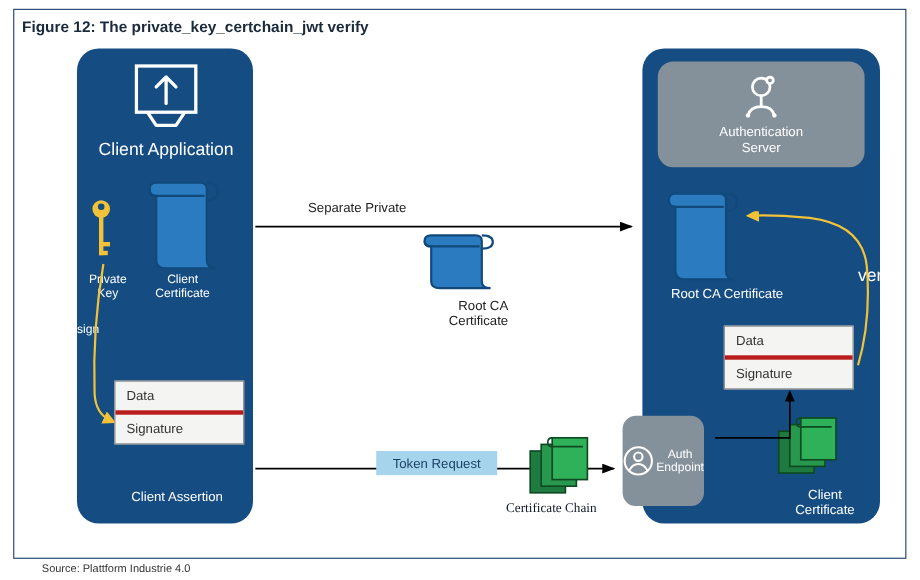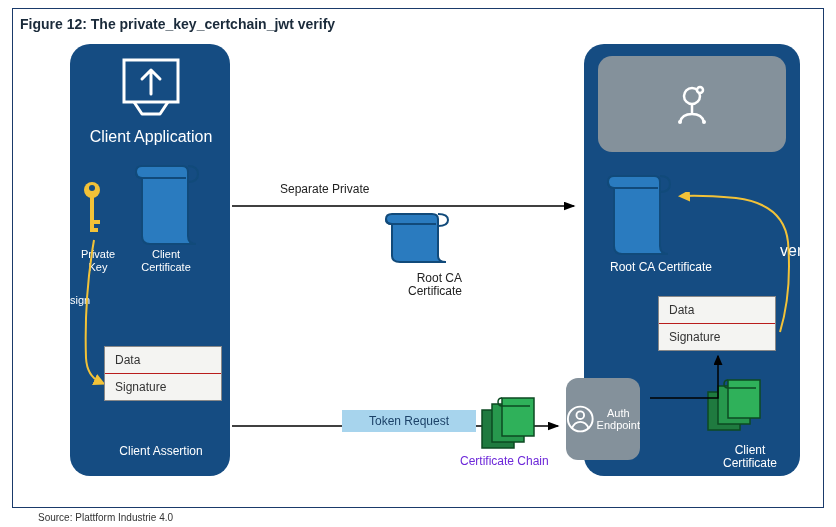--- a/index.html
+++ b/index.html
@@ -16,34 +16,34 @@
   .key-icon { position: absolute; left: 80px; top: 180px; width: 24px; height: 60px; }
   .pk-label { position: absolute; left: 74px; top: 248px; color: #fff; font-size: 11px; width: 48px; text-align: center; line-height: 13px; }
   
   .client-cert-scroll { position: absolute; left: 128px; top: 156px; width: 78px; height: 92px; }
   .cc-label { position: absolute; left: 126px; top: 248px; color: #fff; font-size: 11px; width: 80px; text-align: center; line-height: 13px; }
   
   .sign-label { position: absolute; left: 70px; top: 294px; color: #fff; font-size: 11px; }
   .sign-arrow { position: absolute; left: 82px; top: 238px; pointer-events: none; }
   
   .ca-box { position: absolute; left: 104px; top: 346px; width: 118px; border: 1px solid #888; background: #f4f4f2; }
-  .ca-cell { padding: 6px 10px; font-size: 12px; color: #333; border-bottom: 1px solid #b91c1c; }
+  .ca-cell { padding: 6px 10px; font-size: 12px; color: #333; border-bottom: 4px solid #b91c1c; }
   .ca-cell:last-child { border: none; }
   .ca-label { position: absolute; left: 96px; top: 444px; color: #fff; font-size: 12px; width: 130px; text-align: center; }
   
   
   .sep-label { position: absolute; left: 280px; top: 182px; font-size: 12px; color: #222; }
   .sep-arrow { position: absolute; left: 232px; top: 200px; }
   .rootca-mid { position: absolute; left: 378px; top: 206px; width: 78px; height: 60px; }
   .rootca-mid-label { position: absolute; left: 372px; top: 272px; font-size: 12px; color: #222; width: 90px; text-align: right; line-height: 13px; }
   
   .token-arrow-line { position: absolute; left: 232px; top: 420px; }
-  .token-req { position: absolute; left: 342px; top: 410px; width: 134px; height: 22px; background: #a7d4ed; color: #1c4268; font-size: 12px; display: flex; align-items: center; justify-content: center; text-align: right; }
+  .token-req { position: absolute; left: 342px; top: 410px; width: 110px; height: 22px; background: #a7d4ed; color: #1c4268; font-size: 12px; display: flex; align-items: center; justify-content: center; text-align: right; }
   .cert-chain { position: absolute; left: 480px; top: 396px; }
-  .cert-chain-label { position: absolute; left: 460px; top: 454px; font-size: 12px; color: #6d28d9; }
+  .cert-chain-label { position: absolute; left: 460px; top: 454px; font-size: 12px; color: #0f172a; font-family: Liberation Serif, serif; }
   
   
   .right-panel { position: absolute; left: 584px; top: 44px; width: 216px; height: 432px; background: #154c82; border-radius: 20px; }
   .auth-server-box { position: absolute; left: 598px; top: 56px; width: 188px; height: 96px; background: #84919b; border-radius: 14px; display: flex; flex-direction: column; align-items: center; justify-content: center; color: #fff; font-size: 12px; gap: 6px; }
   
   .rootca-right { position: absolute; left: 600px; top: 166px; width: 78px; height: 92px; }
   .rootca-right-label { position: absolute; left: 596px; top: 260px; color: #fff; font-size: 12px; width: 130px; text-align: center; }
   .verify-label { position: absolute; left: 744px; top: 242px; color: #fff; font-size: 16px; margin-left: 36px; }
   .verify-arrow { position: absolute; left: 672px; top: 192px; pointer-events: none; }
   
@@ -147,20 +147,22 @@
 <div class="right-panel"></div>
 
 <div class="auth-server-box">
   <svg width="44" height="40" viewBox="0 0 44 40">
     <circle cx="22" cy="12" r="8" fill="none" stroke="#fff" stroke-width="2.5"></circle>
     <path d="M22 20 V30 M22 30 Q12 30 10 38 M22 30 Q32 30 34 38" stroke="#fff" stroke-width="2.5" fill="none"></path>
     <circle cx="10" cy="38" r="2" fill="#fff"></circle>
       <circle cx="34" cy="38" r="2" fill="#fff"></circle>
     <circle cx="30" cy="6" r="3" fill="#84919b" stroke="#fff" stroke-width="2.5"></circle>
   </svg>
+  <div style="white-space:pre-line; text-align:center">Authentication
+Server</div>
 </div>
 
 <svg class="rootca-right" viewBox="0 0 78 92">
   <path d="M14 10 Q8 10 8 16 Q8 22 14 22 L14 80 Q14 88 22 88 L68 88 Q60 88 60 80 L60 16 Q60 10 54 10 Z" fill="#2a7bbf" stroke="#114a7a" stroke-width="2"></path>
   <path d="M60 10 Q70 10 70 18 Q70 26 60 26" fill="none" stroke="#114a7a" stroke-width="2"></path>
   <path d="M8 16 Q8 22 14 22 L58 22" fill="none" stroke="#114a7a" stroke-width="2"></path>
 </svg>
 <div class="rootca-right-label">Root CA Certificate</div>
 
 <div class="verify-label">verify</div>

